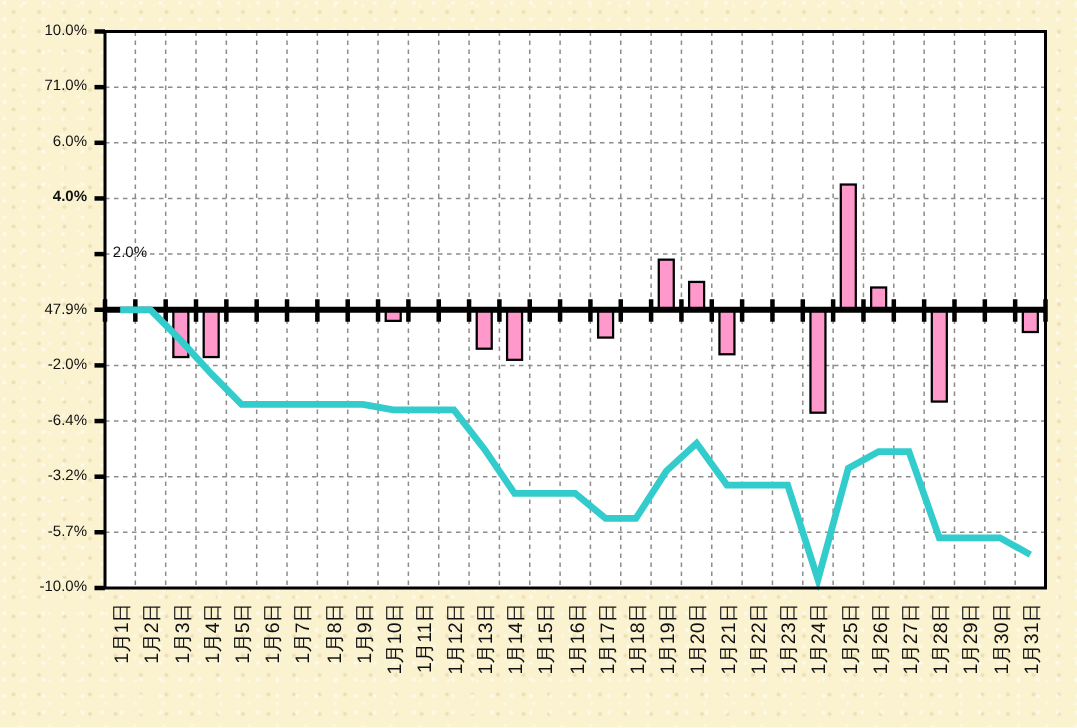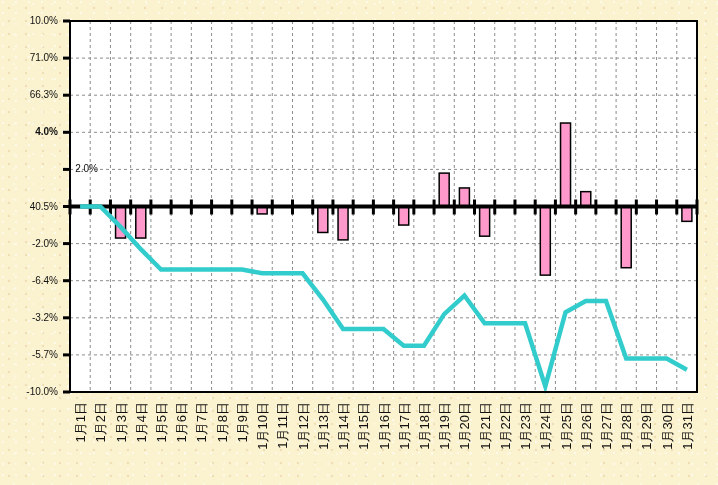--- a/index.html
+++ b/index.html
@@ -125,24 +125,24 @@
       <line x1="63" y1="280.7" x2="70" y2="280.7" stroke="#000000" stroke-width="3"></line>
       <line x1="63" y1="317.8" x2="70" y2="317.8" stroke="#000000" stroke-width="3"></line>
       <line x1="63" y1="354.90000000000003" x2="70" y2="354.90000000000003" stroke="#000000" stroke-width="3"></line>
       <line x1="63" y1="392" x2="70" y2="392" stroke="#000000" stroke-width="3"></line>
       <polyline points="80.11290322580645,206.5 100.33870967741936,206.5 120.56451612903226,226.90499999999997 140.79032258064518,249.165 161.01612903225805,269.57000000000005 181.24193548387098,269.57000000000005 201.46774193548387,269.57000000000005 221.69354838709677,269.57000000000005 241.9193548387097,269.57000000000005 262.14516129032256,273.28 282.3709677419355,273.28 302.5967741935484,273.28 322.82258064516134,299.25 343.0483870967742,328.93 363.27419354838713,328.93 383.5,328.93 403.7258064516129,345.625 423.9516129032258,345.625 444.1774193548387,314.09000000000003 464.40322580645164,295.54 484.6290322580645,323.365 504.85483870967744,323.365 525.0806451612904,323.365 545.3064516129032,386.435 565.5322580645161,312.23499999999996 585.758064516129,301.105 605.983870967742,301.105 626.2096774193549,358.60999999999996 646.4354838709678,358.60999999999996 666.6612903225806,358.60999999999996 686.8870967741935,369.74" fill="none" stroke="#33CCCC" stroke-width="4.5" stroke-linejoin="miter" stroke-linecap="butt"></polyline>
       <rect x="70" y="21" width="627" height="371" fill="none" stroke="#000000" stroke-width="2"></rect>
     </svg>
   <div id="labels">
       <div class="ylab" style="top: 13px;">10.0%</div>
       <div class="ylab" style="top: 50.1px;">71.0%</div>
-      <div class="ylab" style="top: 87.2px;">66.3%</div>
+      <div class="ylab" style="top: 87.2px;">6.0%</div>
       <div class="ylab" style="top: 124.3px; font-weight: bold;">4.0%</div>
       <div class="ylab" style="top: 161.4px; margin-left: 40px;">2.0%</div>
-      <div class="ylab" style="top: 198.5px;">40.5%</div>
+      <div class="ylab" style="top: 198.5px;">47.9%</div>
       <div class="ylab" style="top: 235.6px;">-2.0%</div>
       <div class="ylab" style="top: 272.7px;">-6.4%</div>
       <div class="ylab" style="top: 309.8px;">-3.2%</div>
       <div class="ylab" style="top: 346.9px;">-5.7%</div>
       <div class="ylab" style="top: 384px;">-10.0%</div>
       <div class="xlab" style="left: 73.1129px; top: 402px;">1月1日</div>
       <div class="xlab" style="left: 93.3387px; top: 402px;">1月2日</div>
       <div class="xlab" style="left: 113.565px; top: 402px;">1月3日</div>
       <div class="xlab" style="left: 133.79px; top: 402px;">1月4日</div>
       <div class="xlab" style="left: 154.016px; top: 402px;">1月5日</div>

